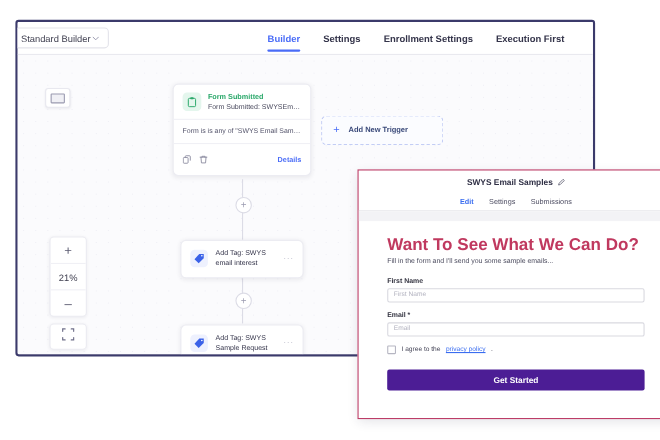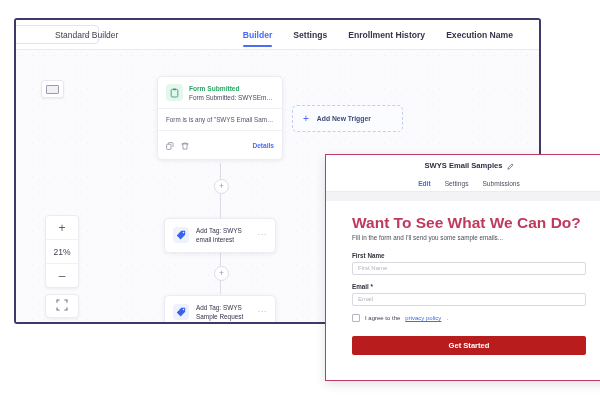--- a/index.html
+++ b/index.html
@@ -51,21 +51,20 @@
     background: #fff;
     box-sizing: border-box;
     display: flex;
     align-items: center;
     padding-left: 24px;
   }
   .builder-select .sel-label {
     font-size: 8.5px;
     color: #3d3d4e;
     white-space: nowrap;
-    margin-left: 36px;
   }
   .builder-select .chev {
     position: absolute;
     right: 8px;
     top: 7px;
     width: 6px;
     height: 4px;
   }
   .chev svg { display:block; }
 
@@ -427,21 +426,21 @@
     font-size: 6px;
     color: #3f3f52;
   }
   .consent-link {
     font-size: 6px;
     color: #3a6df0;
     text-decoration: underline;
   }
   .cta {
     height: 19px;
-    background: #b91c1c;
+    background: #4c1d95;
     border-radius: 2px;
     display: flex;
     align-items: center;
     justify-content: center;
   }
   .cta span {
     font-size: 7.6px;
     font-weight: bold;
     color: #ffffff;
   }
@@ -458,22 +457,22 @@
       <span class="chev">
         <svg width="6" height="4" viewBox="0 0 6 4">
             <path d="M0.5 0.7 L3 3.2 L5.5 0.7" fill="none" stroke="#9a9ab0" stroke-width="0.9" stroke-linecap="round"></path>
           </svg>
       </span>
     </div>
 
     <div class="builder-tabs">
       <div class="btab active">Builder</div>
       <div class="btab">Settings</div>
-      <div class="btab">Enrollment History</div>
-      <div class="btab">Execution Name</div>
+      <div class="btab">Enrollment Settings</div>
+      <div class="btab">Execution First</div>
     </div>
   </div>
 
   <div class="canvas">
 
     <div class="minimap-btn">
       <span class="glyph"></span>
     </div>
 
     <div class="zoom-stack">

